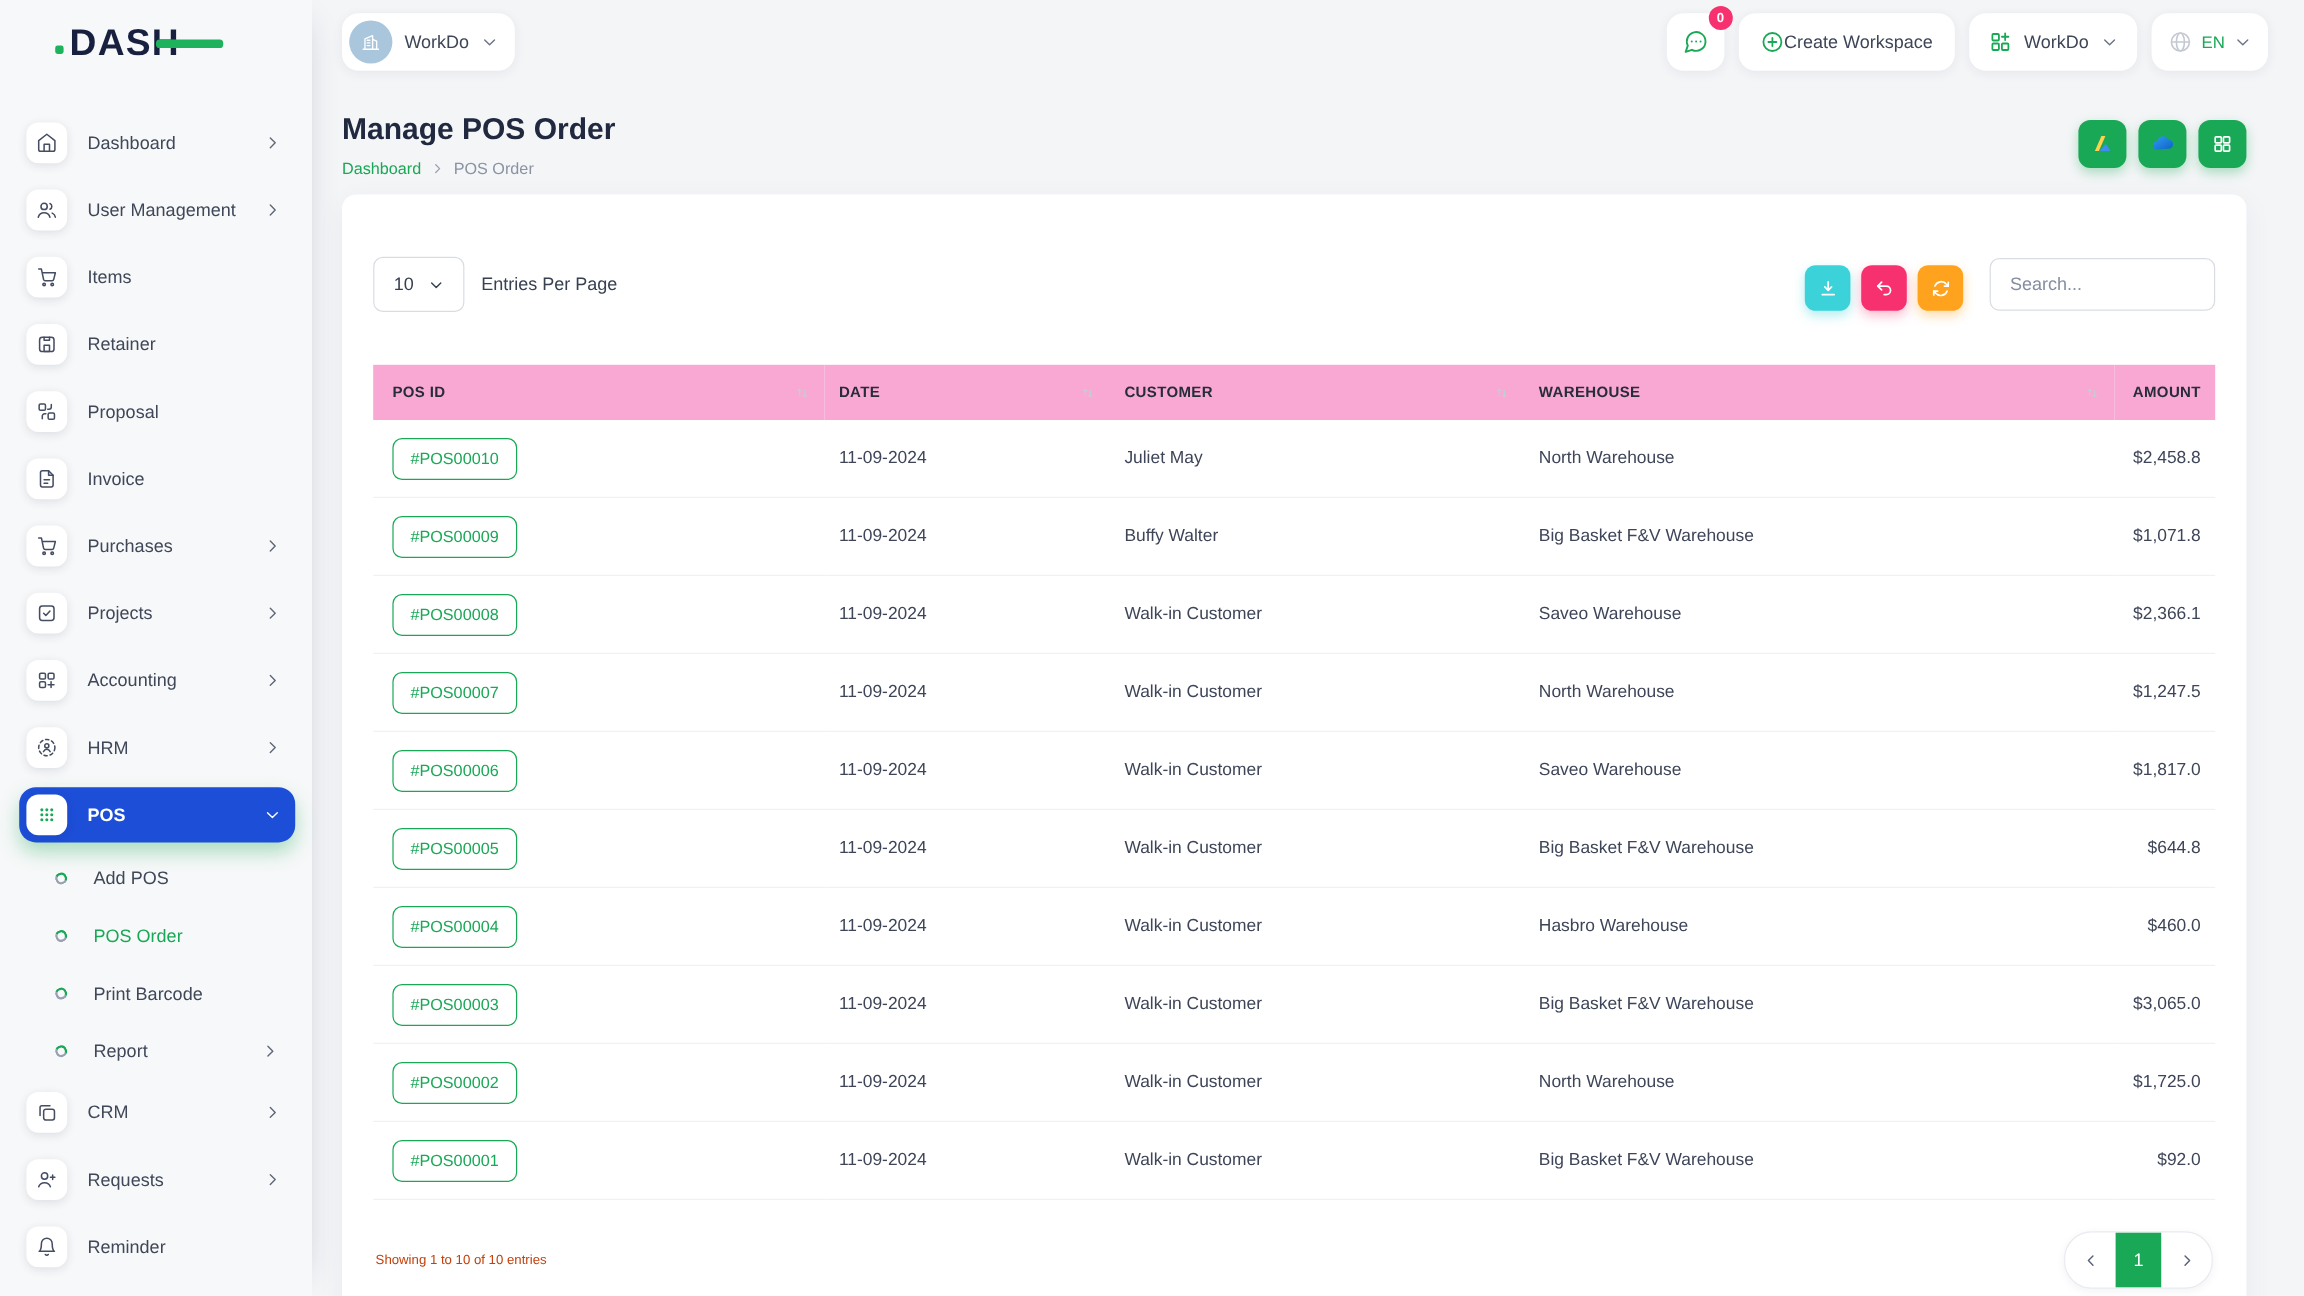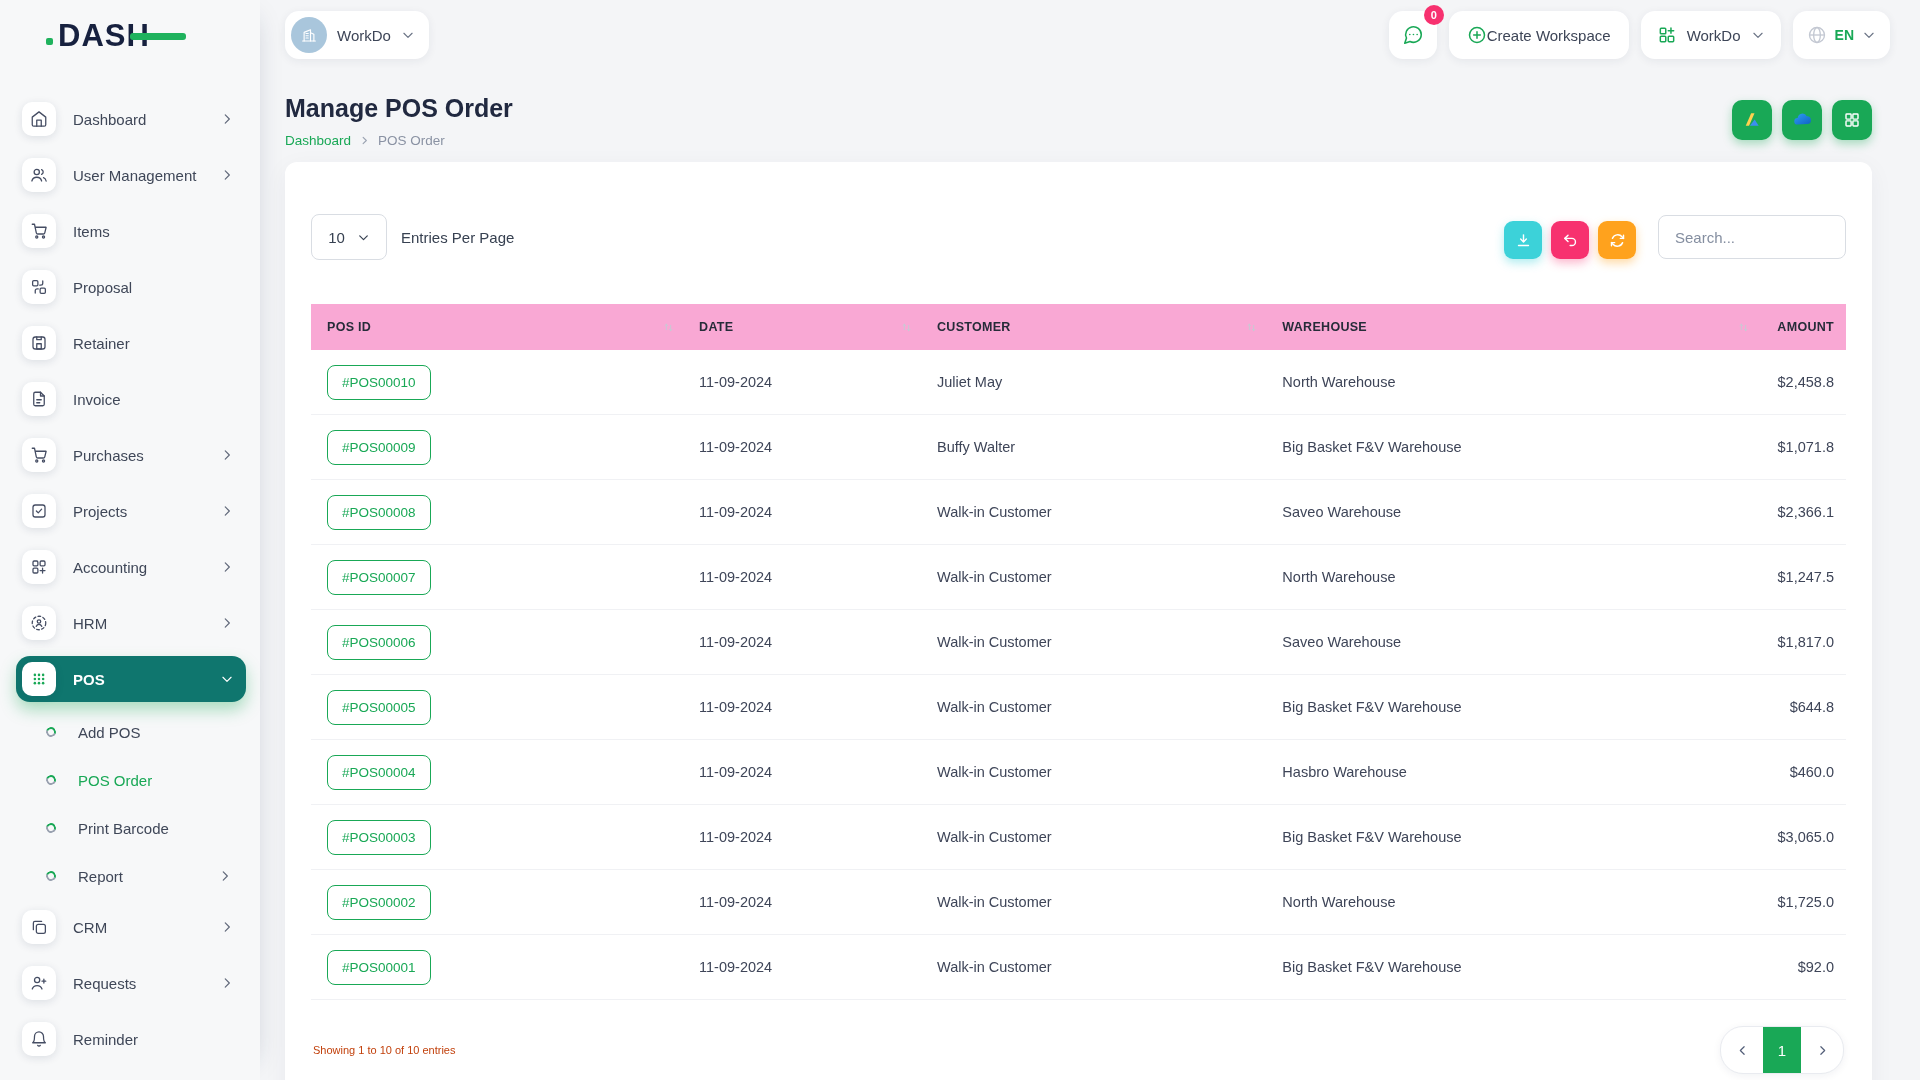--- a/index.html
+++ b/index.html
@@ -15,21 +15,21 @@
   .logo-wrap{height:70px;display:flex;align-items:center;padding-left:58px}
   .logo{position:relative;font-weight:800;font-size:31px;letter-spacing:1px;color:#17213f;line-height:1}
   .logo-bar{position:absolute;left:72px;top:13px;width:56px;height:7px;background:#1fb25d;border-radius:3px}
   .logo-dot{position:absolute;left:-12px;top:18px;width:7px;height:7px;background:#1fb25d;border-radius:2px}
   .nav{padding:26px 14px 0 16px;flex:1}
   .nav-item{display:flex;align-items:center;height:46px;border-radius:14px;padding:0 12px 0 6px;margin-bottom:10px;cursor:pointer}
   .icon-tile{width:34px;height:34px;border-radius:10px;background:#fff;box-shadow:0 2px 8px rgba(24,39,75,.12);
     display:flex;align-items:center;justify-content:center;color:#454d63;margin-right:17px;flex:0 0 34px}
   .nav-label{flex:1;font-size:15px;color:#3f4758;white-space:nowrap}
   .nav-chev{color:#5f6779;display:flex}
-  .nav-item.active{background:#0f766e;box-shadow:0 8px 16px rgba(25,168,86,.35)}
+  .nav-item.active{background:#1d4ed8;box-shadow:0 8px 16px rgba(25,168,86,.35)}
   .nav-item.active .nav-label{color:#fff;font-weight:700}
   .nav-item.active .icon-tile{color:#19a856}
   .nav-item.active .nav-chev{color:#fff}
   .submenu{margin:2px 0 6px}
   .sub-item{display:flex;align-items:center;height:40px;margin-bottom:8px;padding-left:30px;cursor:pointer}
   .bullet{width:10px;height:10px;border-radius:50%;border:2px solid #99a1b0;border-top-color:#19a856;border-right-color:#19a856;
     margin-right:22px;box-sizing:border-box;transform:rotate(-25deg);flex:0 0 10px}
   .sub-label{font-size:15px;color:#3f4758}
   .sub-item.active .sub-label{color:#19a856}
   .sub-item .sub-chev{margin-left:auto;margin-right:14px;color:#5f6779;display:flex}
@@ -40,21 +40,21 @@
   .ws-chip{gap:10px;padding:0 14px 0 6px}
   .ws-avatar{width:36px;height:36px;border-radius:50%;background:#a9c6dc;display:flex;align-items:center;justify-content:center;color:#fff}
   .chip-label{font-size:15px;color:#3d4557}
   .topbar-right{margin-left:auto;display:flex;align-items:center;gap:12px}
   .chip.icon-only{width:48px;justify-content:center;position:relative}
   .count-badge{position:absolute;top:-6px;right:-7px;background:#f7316f;color:#fff;font-size:11px;font-weight:700;
     min-width:20px;height:20px;border-radius:10px;display:flex;align-items:center;justify-content:center}
   .chip.create{padding:0 18px;}
   .chip.account{padding:0 16px;gap:10px}
   .chip.lang{padding:0 14px;gap:8px}
-  .lang-code{color:#19a856;font-weight:700;font-size:14px}
+  .lang-code{color:#19a856;font-weight:400;font-size:14px}
   .chev-sm{color:#6b7486;display:flex}
 
   
   .main{position:absolute;left:260px;right:0;top:70px;bottom:0;padding:20px 48px 0 25px;box-sizing:border-box}
   .page-head{display:flex;justify-content:space-between;align-items:flex-start}
   .page-title{margin:4px 0 10px;font-size:25px;font-weight:700;color:#212940}
   .breadcrumb{display:flex;align-items:center;gap:8px;font-size:13.5px}
   .bc-link{color:#19a856;cursor:pointer}
   .bc-sep{color:#9aa2b1;display:flex}
   .bc-current{color:#8a92a3}
@@ -151,38 +151,38 @@
             <circle cx="18" cy="20" r="1.4"></circle>
             <path d="M3 3h3l2.4 11.4a2 2 0 0 0 2 1.6h7.3a2 2 0 0 0 2-1.6L21.5 7H7"></path>
           </svg>
       </span>
       <span class="nav-label">Items</span>
     </div>
 
     <div class="nav-item">
       <span class="icon-tile">
         <svg width="18" height="18" viewBox="0 0 24 24" fill="none" stroke="currentColor" stroke-width="1.7" stroke-linecap="round" stroke-linejoin="round">
+            <rect x="4" y="4" width="16" height="16" rx="3"></rect>
+            <path d="M9 4v3.5h6V4"></path>
+            <rect x="9" y="13" width="6" height="7"></rect>
+          </svg>
+      </span>
+      <span class="nav-label">Retainer</span>
+    </div>
+
+    <div class="nav-item">
+      <span class="icon-tile">
+        <svg width="18" height="18" viewBox="0 0 24 24" fill="none" stroke="currentColor" stroke-width="1.7" stroke-linecap="round" stroke-linejoin="round">
             <rect x="3.5" y="3.5" width="7" height="7" rx="1.5"></rect>
             <rect x="13.5" y="13.5" width="7" height="7" rx="1.5"></rect>
             <path d="M17 4v3a2.5 2.5 0 0 1-2.5 2.5H13"></path>
             <path d="M7 20v-3a2.5 2.5 0 0 1 2.5-2.5H11"></path>
           </svg>
       </span>
       <span class="nav-label">Proposal</span>
-    </div>
-
-    <div class="nav-item">
-      <span class="icon-tile">
-        <svg width="18" height="18" viewBox="0 0 24 24" fill="none" stroke="currentColor" stroke-width="1.7" stroke-linecap="round" stroke-linejoin="round">
-            <rect x="4" y="4" width="16" height="16" rx="3"></rect>
-            <path d="M9 4v3.5h6V4"></path>
-            <rect x="9" y="13" width="6" height="7"></rect>
-          </svg>
-      </span>
-      <span class="nav-label">Retainer</span>
     </div>
 
     <div class="nav-item">
       <span class="icon-tile">
         <svg width="18" height="18" viewBox="0 0 24 24" fill="none" stroke="currentColor" stroke-width="1.7" stroke-linecap="round" stroke-linejoin="round">
             <path d="M14 3H7a2 2 0 0 0-2 2v14a2 2 0 0 0 2 2h10a2 2 0 0 0 2-2V8z"></path>
             <polyline points="14 3 14 8 19 8"></polyline>
             <line x1="9" y1="13" x2="15" y2="13"></line>
             <line x1="9" y1="17" x2="13" y2="17"></line>
           </svg>

